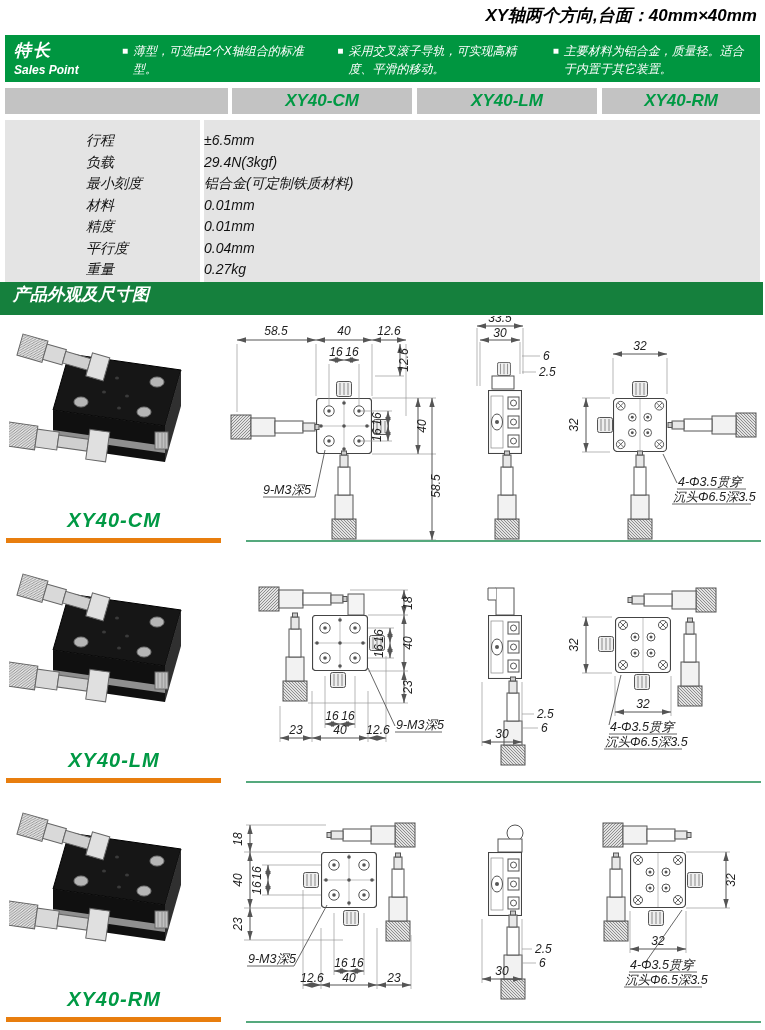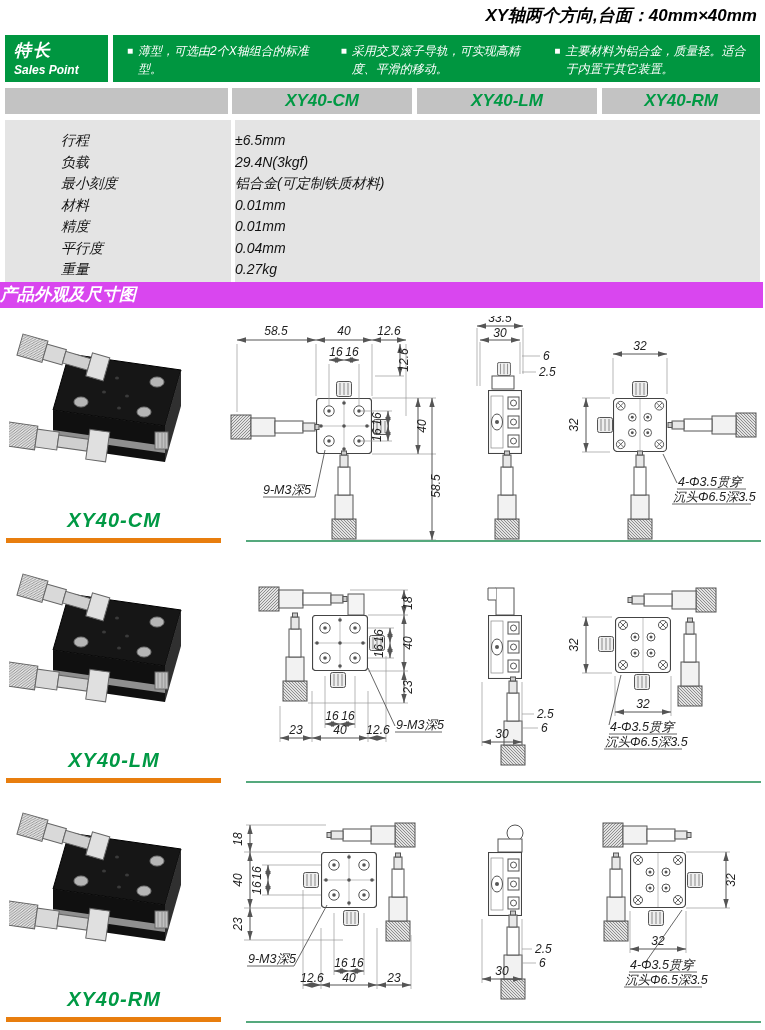--- a/index.html
+++ b/index.html
@@ -1,43 +1,43 @@
 <!DOCTYPE html>
 <html><head>
 <meta charset="utf-8">
 <style>
   html,body{margin:0;padding:0;background:#fff;}
   .page{position:relative;width:765px;height:1030px;background:#fff;overflow:hidden;
         font-family:"Liberation Sans","DejaVu Sans",sans-serif;font-style:italic;}
   
   .top-note{position:absolute;top:4px;right:8px;font-size:17px;font-weight:bold;color:#000;}
   
-  .sales-row{position:absolute;top:35px;left:5px;width:755px;height:47px;display:flex;gap:5px;}
+  .sales-row{position:absolute;top:35px;left:5px;width:755px;height:47px;display:flex;}
   .sales-title{width:103px;background:#009640;color:#fff;padding:4px 0 0 9px;box-sizing:border-box;}
   .sales-title .cn{font-size:17px;font-weight:bold;letter-spacing:2px;}
   .sales-title .en{font-size:12px;font-weight:bold;margin-top:1px;}
   .sales-bullets{flex:1;background:#009640;display:flex;padding:7px 10px 0 14px;box-sizing:border-box;gap:18px;}
   .bullet{flex:1;color:#fff;font-size:12px;line-height:1.5;display:flex;}
   .bullet .sq{margin-right:5px;font-size:10px;line-height:1.8;}
   
   .spec{position:absolute;top:88px;left:5px;width:755px;}
   .spec-head{display:flex;gap:0;height:26px;}
   .h-cell{background:#c3c3c3;height:26px;line-height:26px;text-align:center;
           color:#009944;font-weight:bold;font-size:17px;}
   .h0{width:223px;margin-right:4px;}
   .h1{width:180px;margin-right:5px;}
   .h2{width:180px;margin-right:5px;}
   .h3{width:158px;}
   .spec-body{display:flex;gap:4px;margin-top:6px;}
-  .spec-labels{width:226px;background:#e4e4e4;padding:10px 0 10px 56px;box-sizing:border-box;}
+  .spec-labels{width:195px;background:#e4e4e4;padding:10px 0 10px 81px;box-sizing:border-box;}
   .spec-values{flex:1;background:#e4e4e4;padding:10px 0;text-align:left;}
   .srow{height:21.5px;line-height:21.5px;font-size:14px;color:#111;}
   
-  .sect-head{position:absolute;top:282px;left:0;width:763px;height:26px;background:#d946ef;
-             color:#fff;font-weight:bold;font-size:17px;line-height:26px;box-sizing:border-box;}
+  .sect-head{position:absolute;top:282px;left:0;width:763px;height:33px;background:#15803d;
+             color:#fff;font-weight:bold;font-size:17px;line-height:26px;padding-left:13px;box-sizing:border-box;}
   
   .sect{position:absolute;left:0;width:765px;}
   .s1{top:316px;height:226px;}
   .s2{top:556px;height:227px;}
   .s3{top:795px;height:228px;}
   .pcol{position:absolute;left:5px;top:0;width:218px;text-align:center;}
   .photo{width:210px;height:190px;display:block;margin:0 auto;}
   .model{font-size:20px;font-weight:bold;color:#009944;line-height:24px;margin-top:2px;letter-spacing:1px;}
   .obar{height:5px;background:#e87e0e;margin-top:6px;width:215px;margin-left:1px;}
   .draw{position:absolute;left:230px;top:0;}

